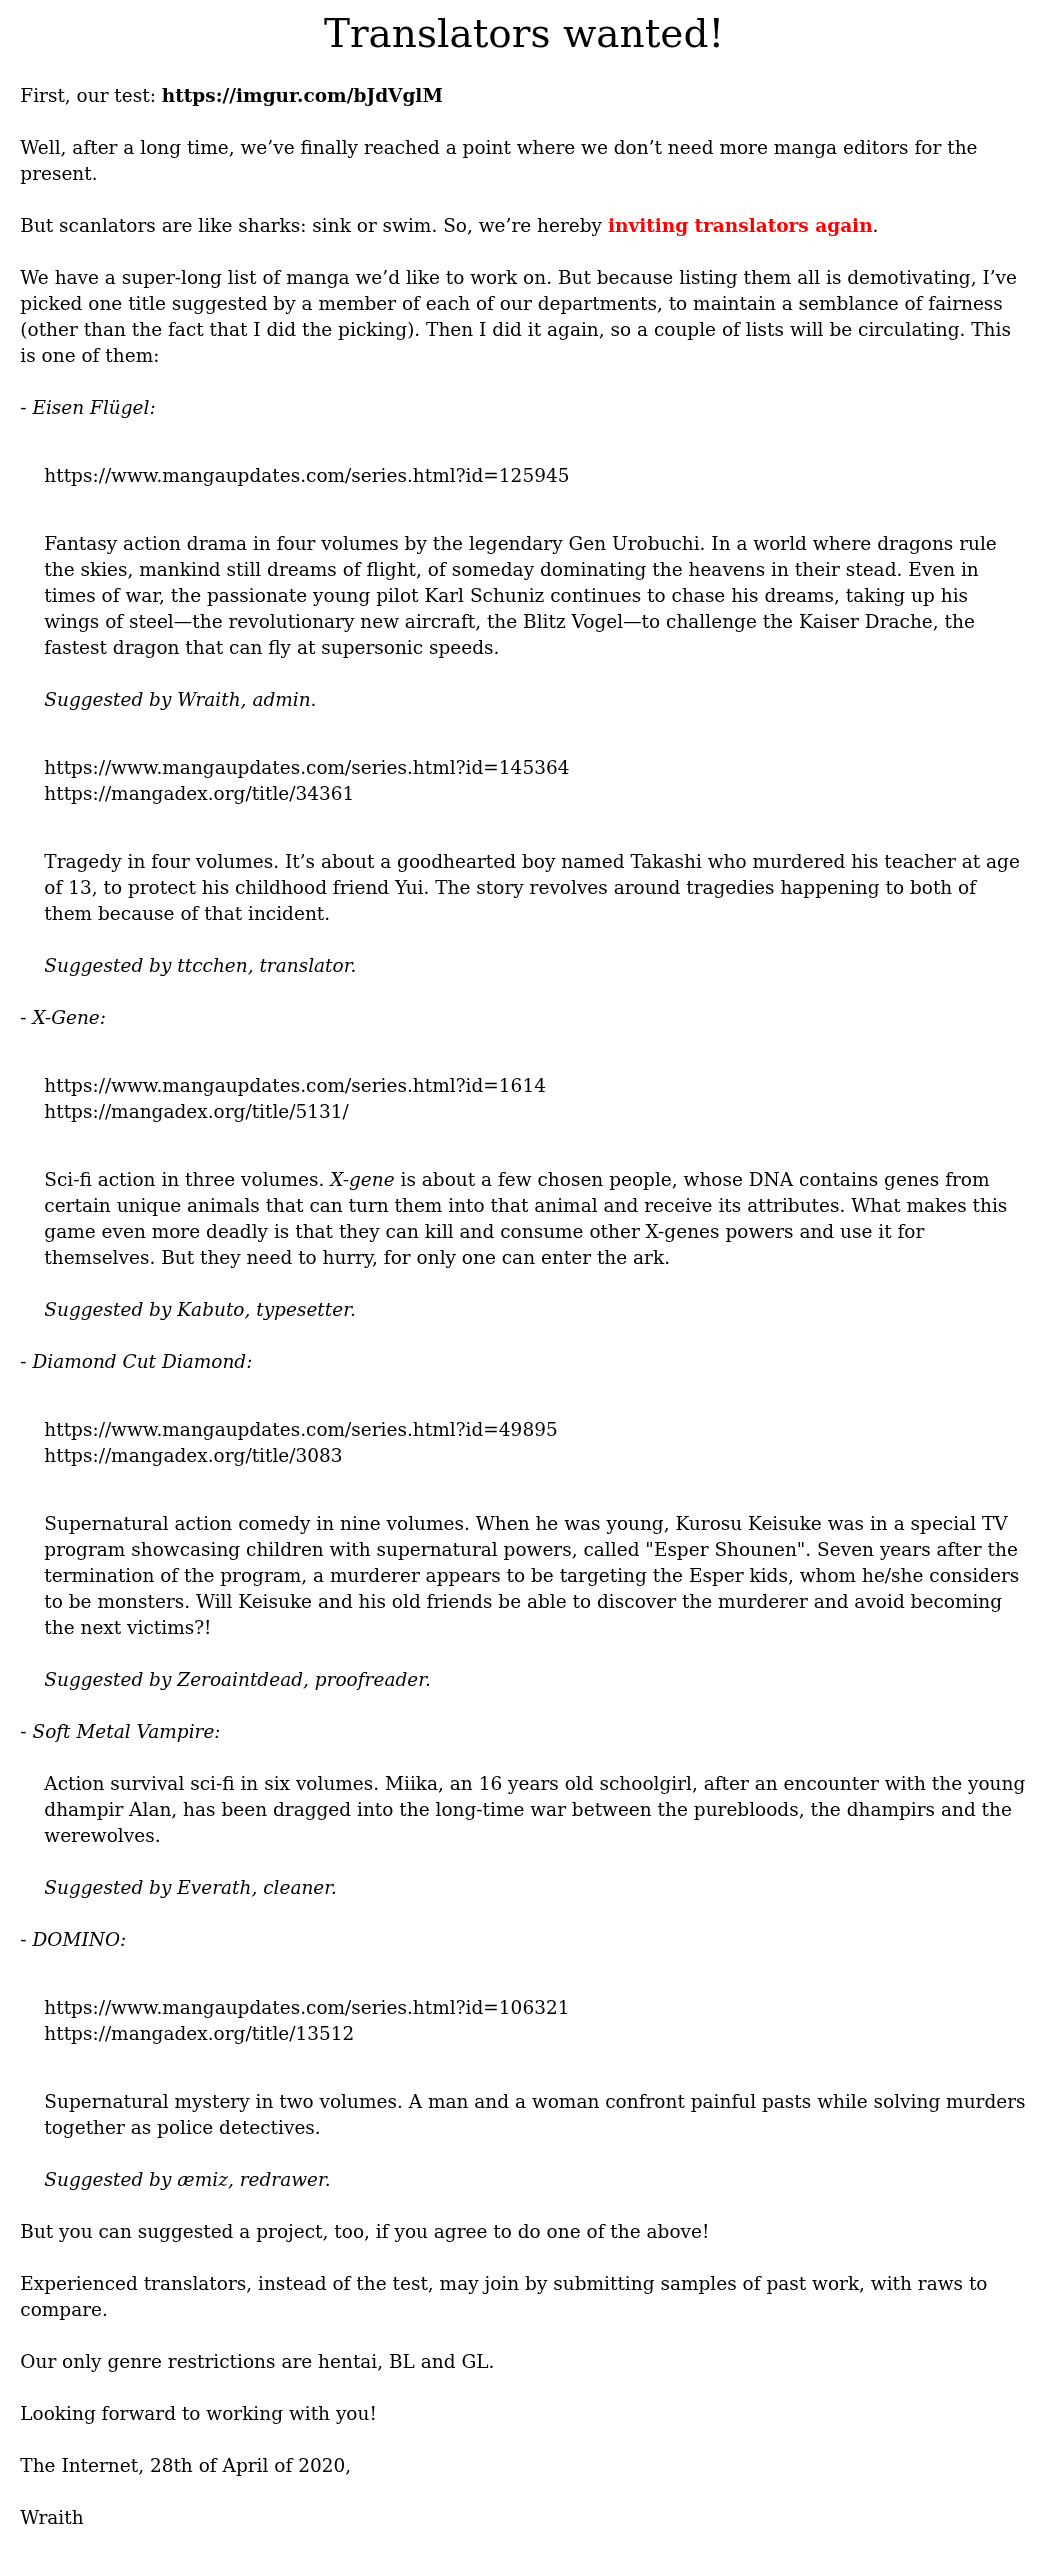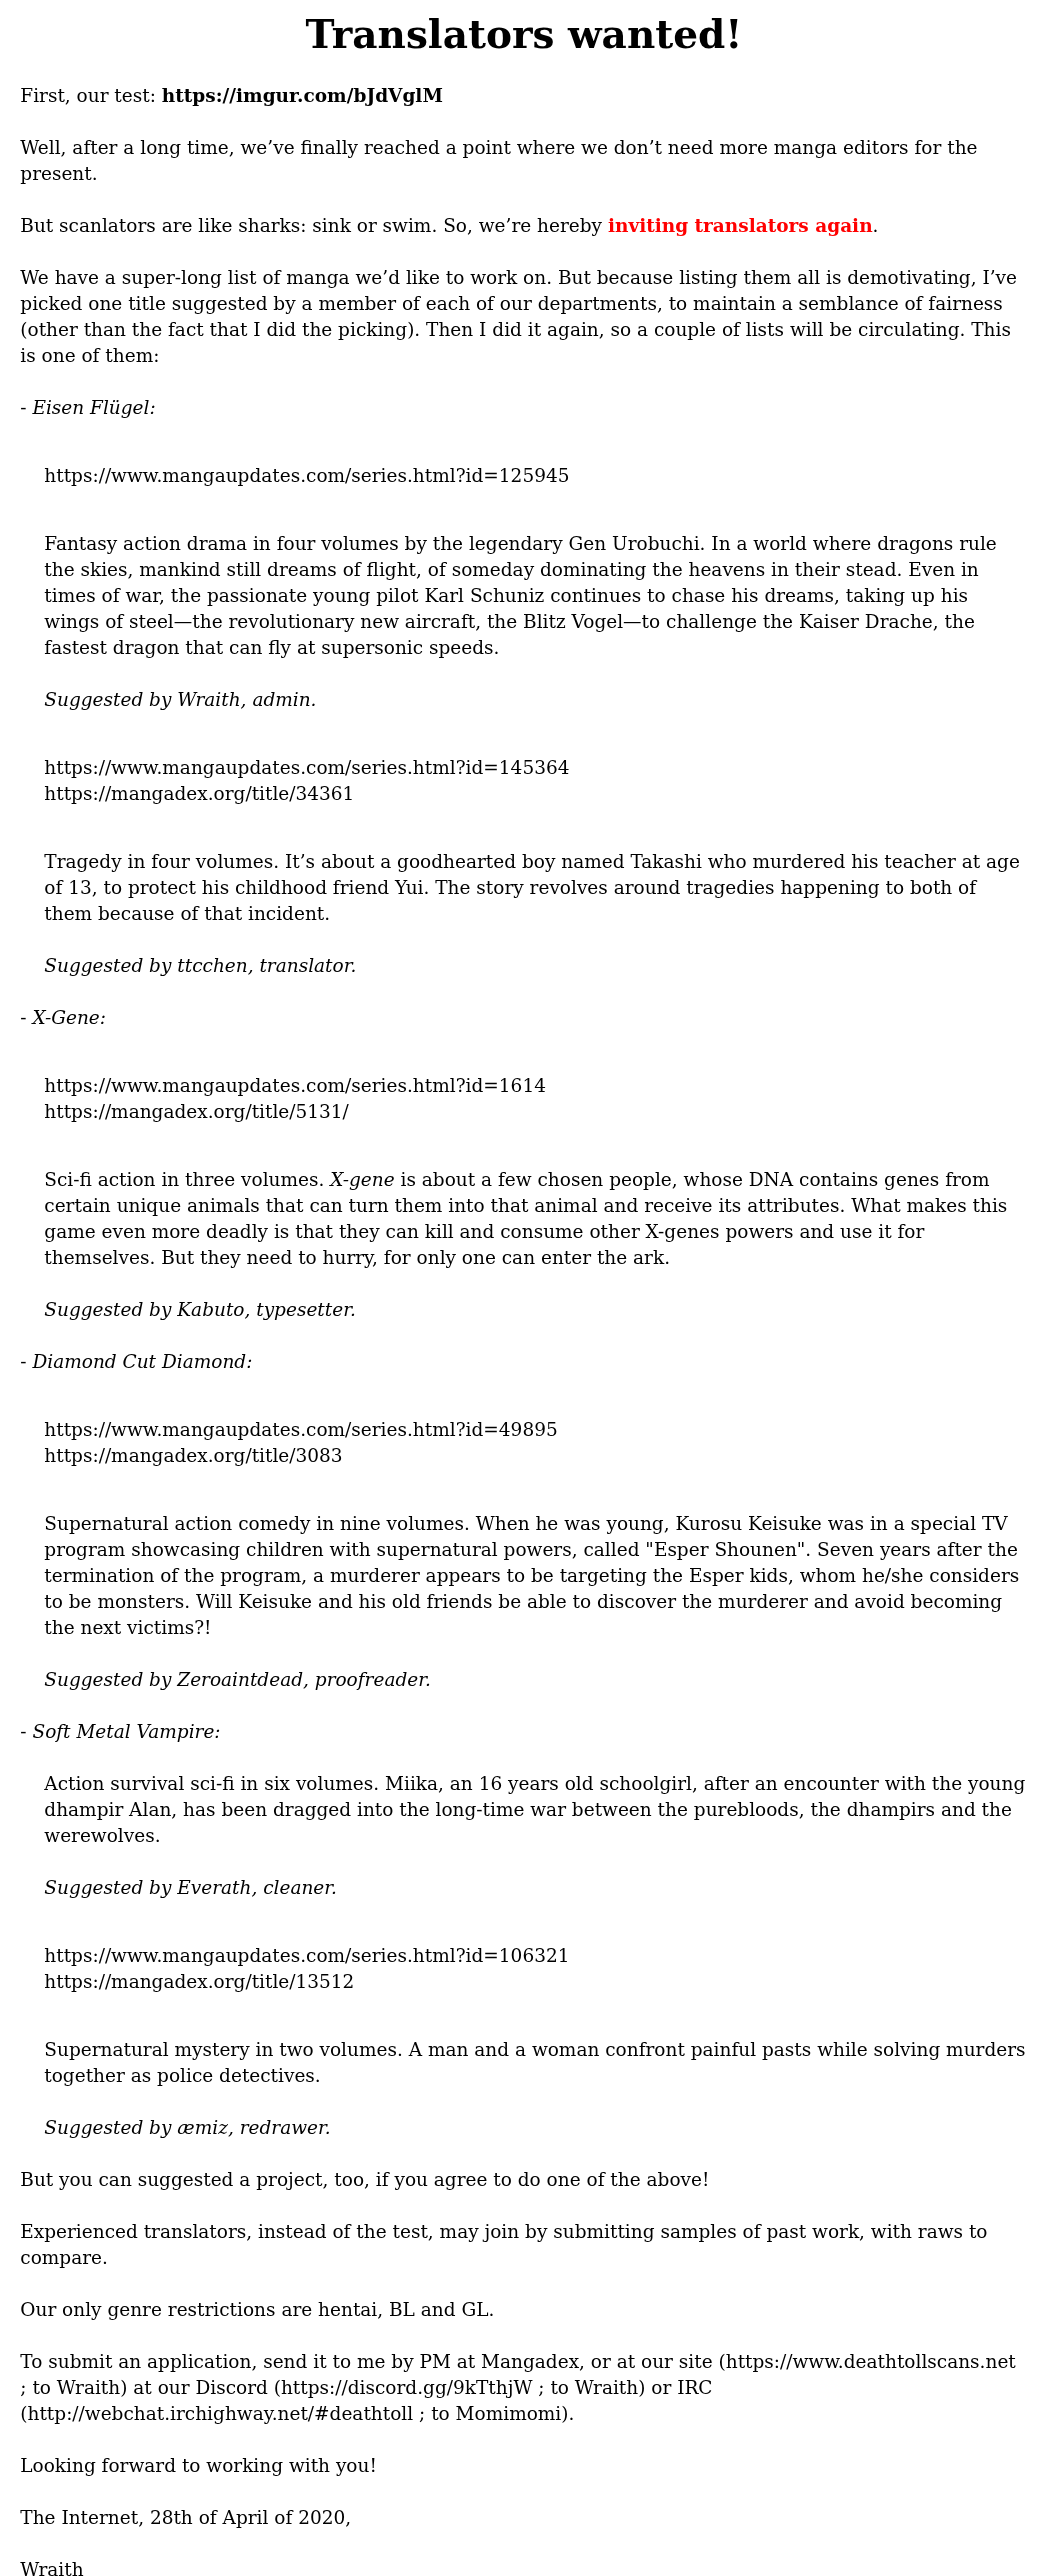--- a/index.html
+++ b/index.html
@@ -14,21 +14,21 @@
     box-sizing: border-box;
     padding: 9.3px 9.3px 22px 9.3px;
     font-family: "DejaVu Serif", serif;
     font-size: 18.5px;
     line-height: 26px;
     -webkit-hyphens: auto;
     hyphens: auto;
   }
   h1.title {
     text-align: center;
-    font-weight: 700;
+    font-weight: 400;
     font-size: 39px;
     line-height: 46px;
     margin: 1.9px 0 16.7px 0;
   }
   p { margin: 26px 11px; }
   .block { margin: 42px 0; }
   .indent { margin-left: 35px; }
   .bold { font-weight: 700; }
   .highlight { font-weight: 700; }
   .series-name { font-weight: 400; font-style: italic; }
@@ -90,36 +90,36 @@
       <p class="indent suggested">Suggested by Zeroaintdead, proofreader.</p>
     </section>
 
     <section class="series">
       <p class="series-name-line"><span class="bullet">-</span> <span class="series-name">Soft Metal Vampire:</span></p>
       <p class="indent desc"><span>Action survival sci-fi in six volumes. Miika, an 16 years old schoolgirl, after an encounter with the young dhampir Alan, has been dragged into the long-time war between the purebloods, the dhampirs and the werewolves.</span></p>
       <p class="indent suggested">Suggested by Everath, cleaner.</p>
     </section>
 
     <section class="series">
+      <p class="series-name-line"><span class="bullet">-</span> <span class="series-name">DOMINO:</span></p>
       <div class="block indent links">
           <div>https://www.mangaupdates.com/series.html?id=106321</div>
           <div>https://mangadex.org/title/13512</div>
         </div>
       <p class="indent desc"><span>Supernatural mystery in two volumes. A man and a woman confront painful pasts while solving murders together as police detectives.</span></p>
       <p class="indent suggested">Suggested by æmiz, redrawer.</p>
     </section>
   </section>
 
   <p class="italic-para">But you can suggested a project, too, if you agree to do one of the above!</p>
 
   <p>Experienced translators, instead of the test, may join by submitting samples of past work, with raws to compare.</p>
 
   <p>Our only genre restrictions are hentai, BL and GL.</p>
 
-  <p>To submit an application, send it to me by PM at Mangadex, or at our site (https://www.deathtollscans.net ; to Wraith) at our Discord (https://discord.gg/9kTthjW ; to Wraith) or IRC (http://webchat.irchighway.net/#deathtoll ; to Momimomi).</p>
 
   <p>Looking forward to working with you!</p>
 
   <p class="signature">The Internet, 28th of April of 2020,</p>
 
   <p class="signature">
     <span>Wraith</span><br>
     
   </p>
 

